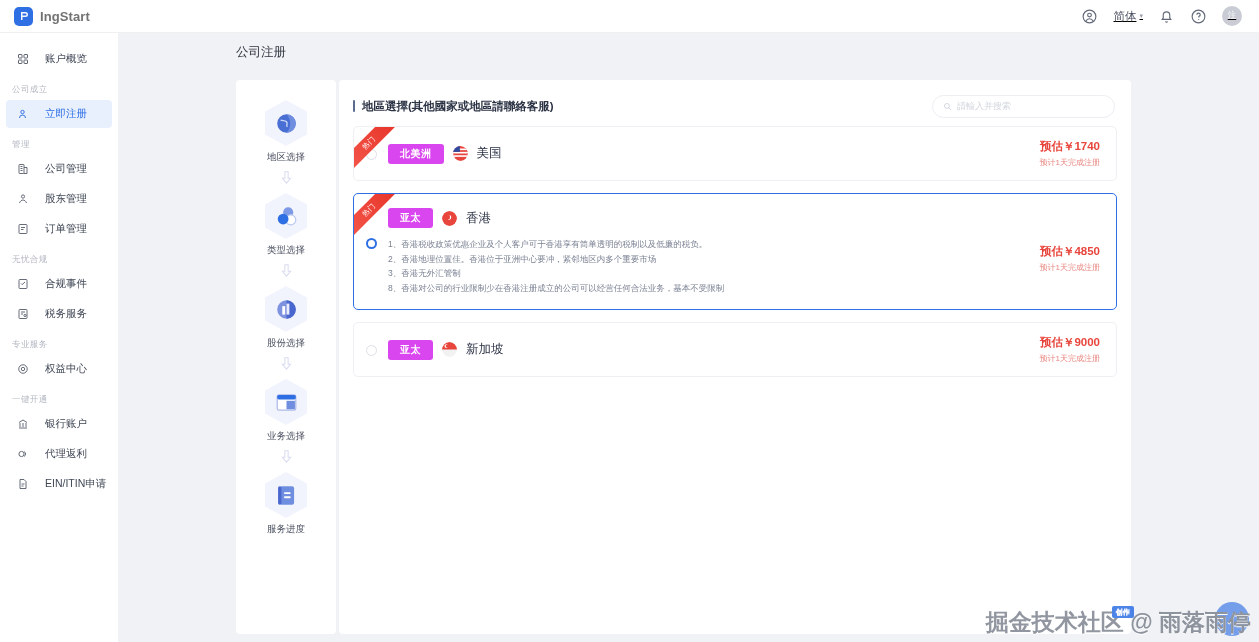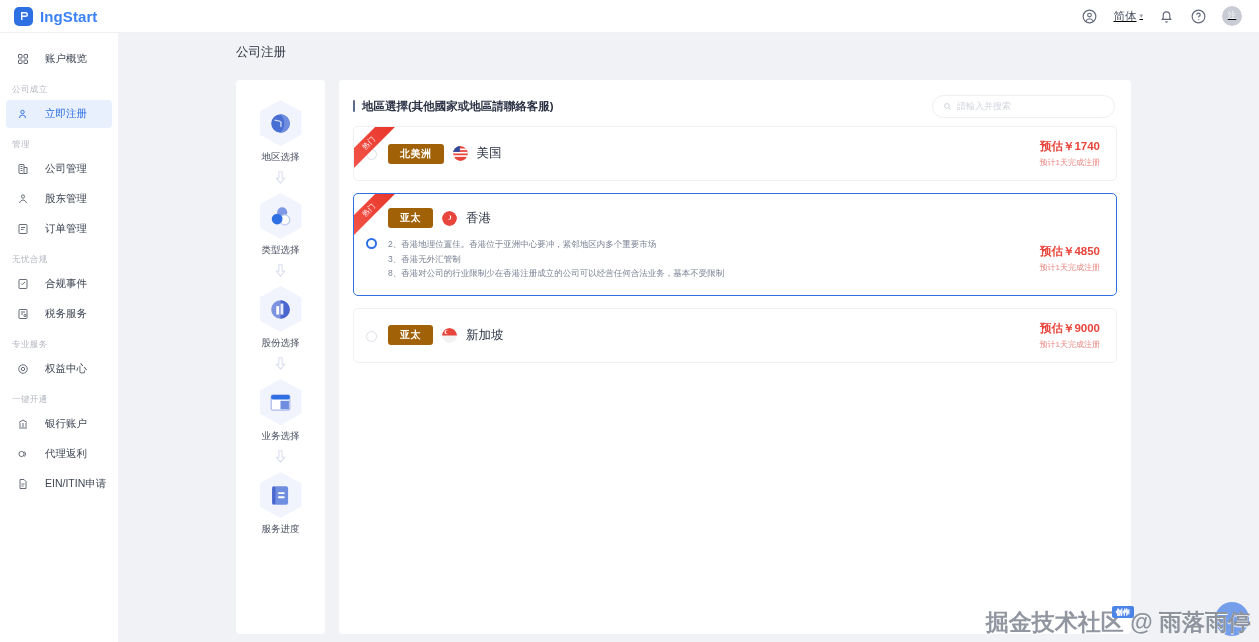--- a/index.html
+++ b/index.html
@@ -15,21 +15,21 @@
     position: absolute; top: 0; left: 0; width: 1259px; height: 33px;
     background: #ffffff; display: flex; align-items: center;
     border-bottom: 1px solid #f0f0f0; z-index: 5;
   }
   .brand { display: flex; align-items: center; gap: 7px; padding-left: 14px; width: 118px; }
   .brand-logo {
     width: 19px; height: 19px; border-radius: 5px; background: #2f6fe4;
     display: flex; align-items: center; justify-content: center;
   }
   .brand-logo svg { display: block; }
-  .brand-name { font-size: 15px; font-weight: 700; color: #3b82f6; letter-spacing: .1px; }
+  .brand-name { font-size: 13px; font-weight: 700; color: #737373; letter-spacing: .1px; }
   .top-right {
     margin-left: auto; display: flex; align-items: center; gap: 15px; padding-right: 17px; text-decoration: underline;
   }
   .ic { width: 17px; height: 17px; color: #62687a; display: block; }
   .lang { display: flex; align-items: center; gap: 3px; font-size: 11.5px; color: #4b5160; }
   .lang .caret { font-size: 7px; color: #9aa0ad; }
   .avatar {
     width: 20px; height: 20px; border-radius: 50%; background: #c9ccd4;
     color: #ffffff; font-size: 8.5px; display: flex; align-items: center; justify-content: center;
   }
@@ -52,21 +52,21 @@
   }
 
   
   .page-title {
     position: absolute; top: 44px; left: 236px;
     font-size: 12.5px; color: #303540; z-index: 3;
   }
 
   
   .stepper {
-    position: absolute; top: 80px; left: 236px; width: 89px; height: 554px;
+    position: absolute; top: 80px; left: 236px; width: 100px; height: 554px;
     background: #ffffff; border-radius: 4px; padding-top: 20px;
     display: flex; flex-direction: column; align-items: center; font-family: Liberation Mono, monospace;
   }
   .step { display: flex; flex-direction: column; align-items: center; cursor: pointer; }
   .step-badge {
     width: 42px; height: 46px; display: flex; align-items: center; justify-content: center;
     position: relative;
   }
   .step-hex {
     position: absolute; inset: 0; background: #f2f4fd;
@@ -111,21 +111,21 @@
   .card-row { display: flex; align-items: flex-start; padding: 14px 16px 14px 12px; }
   .card.compact .card-row { padding: 12px 16px 12px 12px; align-items: center; }
   .radio {
     width: 11px; height: 11px; border-radius: 50%; border: 1px solid #dcdfe6;
     flex: none; margin-top: 2px; background: #fff;
   }
   .card.selected .radio { border: 2.5px solid #2f6fe4; }
   .card-body { flex: 1; padding-left: 11px; }
   .card-title { display: flex; align-items: center; gap: 9px; }
   .tag {
-    background: #a16207; color: #ffffff; font-size: 10px; font-weight: 700;
+    background: #d946ef; color: #ffffff; font-size: 10px; font-weight: 700;
     border-radius: 3px; padding: 3px 12px; letter-spacing: .5px;
   }
   .flag { width: 15px; height: 15px; border-radius: 50%; overflow: hidden; flex: none; display:block; }
   .country { font-size: 12.5px; color: #2b3244; }
   .bullets { margin-top: 9px; }
   .bullets li {
     list-style: none; font-size: 8.5px; color: #7b8293; line-height: 14.5px;
   }
   .price { text-align: right; flex: none; padding-left: 14px; }
   .price-main { font-size: 11.5px; font-weight: 700; color: #e8453c; white-space: nowrap; }
@@ -423,20 +423,21 @@
           <div class="card-body">
             <div class="card-title">
               <span class="tag">亚太</span>
               <svg class="flag" viewBox="0 0 24 24">
                 <circle cx="12" cy="12" r="12" fill="#e8453c"></circle>
                 <path d="M12 6.2c2.6 1 3.4 3.4 2.4 5.6-1 2.2-3.6 2.6-5 1.2 1.8.4 3.2-.6 3.4-2.4.2-1.8-.4-3.4-.8-4.4z" fill="#fff"></path>
               </svg>
               <span class="country">香港</span>
             </div>
             <ul class="bullets">
+              <li>1、香港税收政策优惠企业及个人客户可于香港享有简单透明的税制以及低廉的税负。</li>
               <li>2、香港地理位置佳。香港位于亚洲中心要冲，紧邻地区内多个重要市场</li>
               <li>3、香港无外汇管制</li>
               <li>8、香港对公司的行业限制少在香港注册成立的公司可以经营任何合法业务，基本不受限制</li>
             </ul>
           </div>
           <div class="price" style="margin-top:36px">
             <div class="price-main">预估￥4850</div>
             <div class="price-sub">预计1天完成注册</div>
           </div>
         </div>

